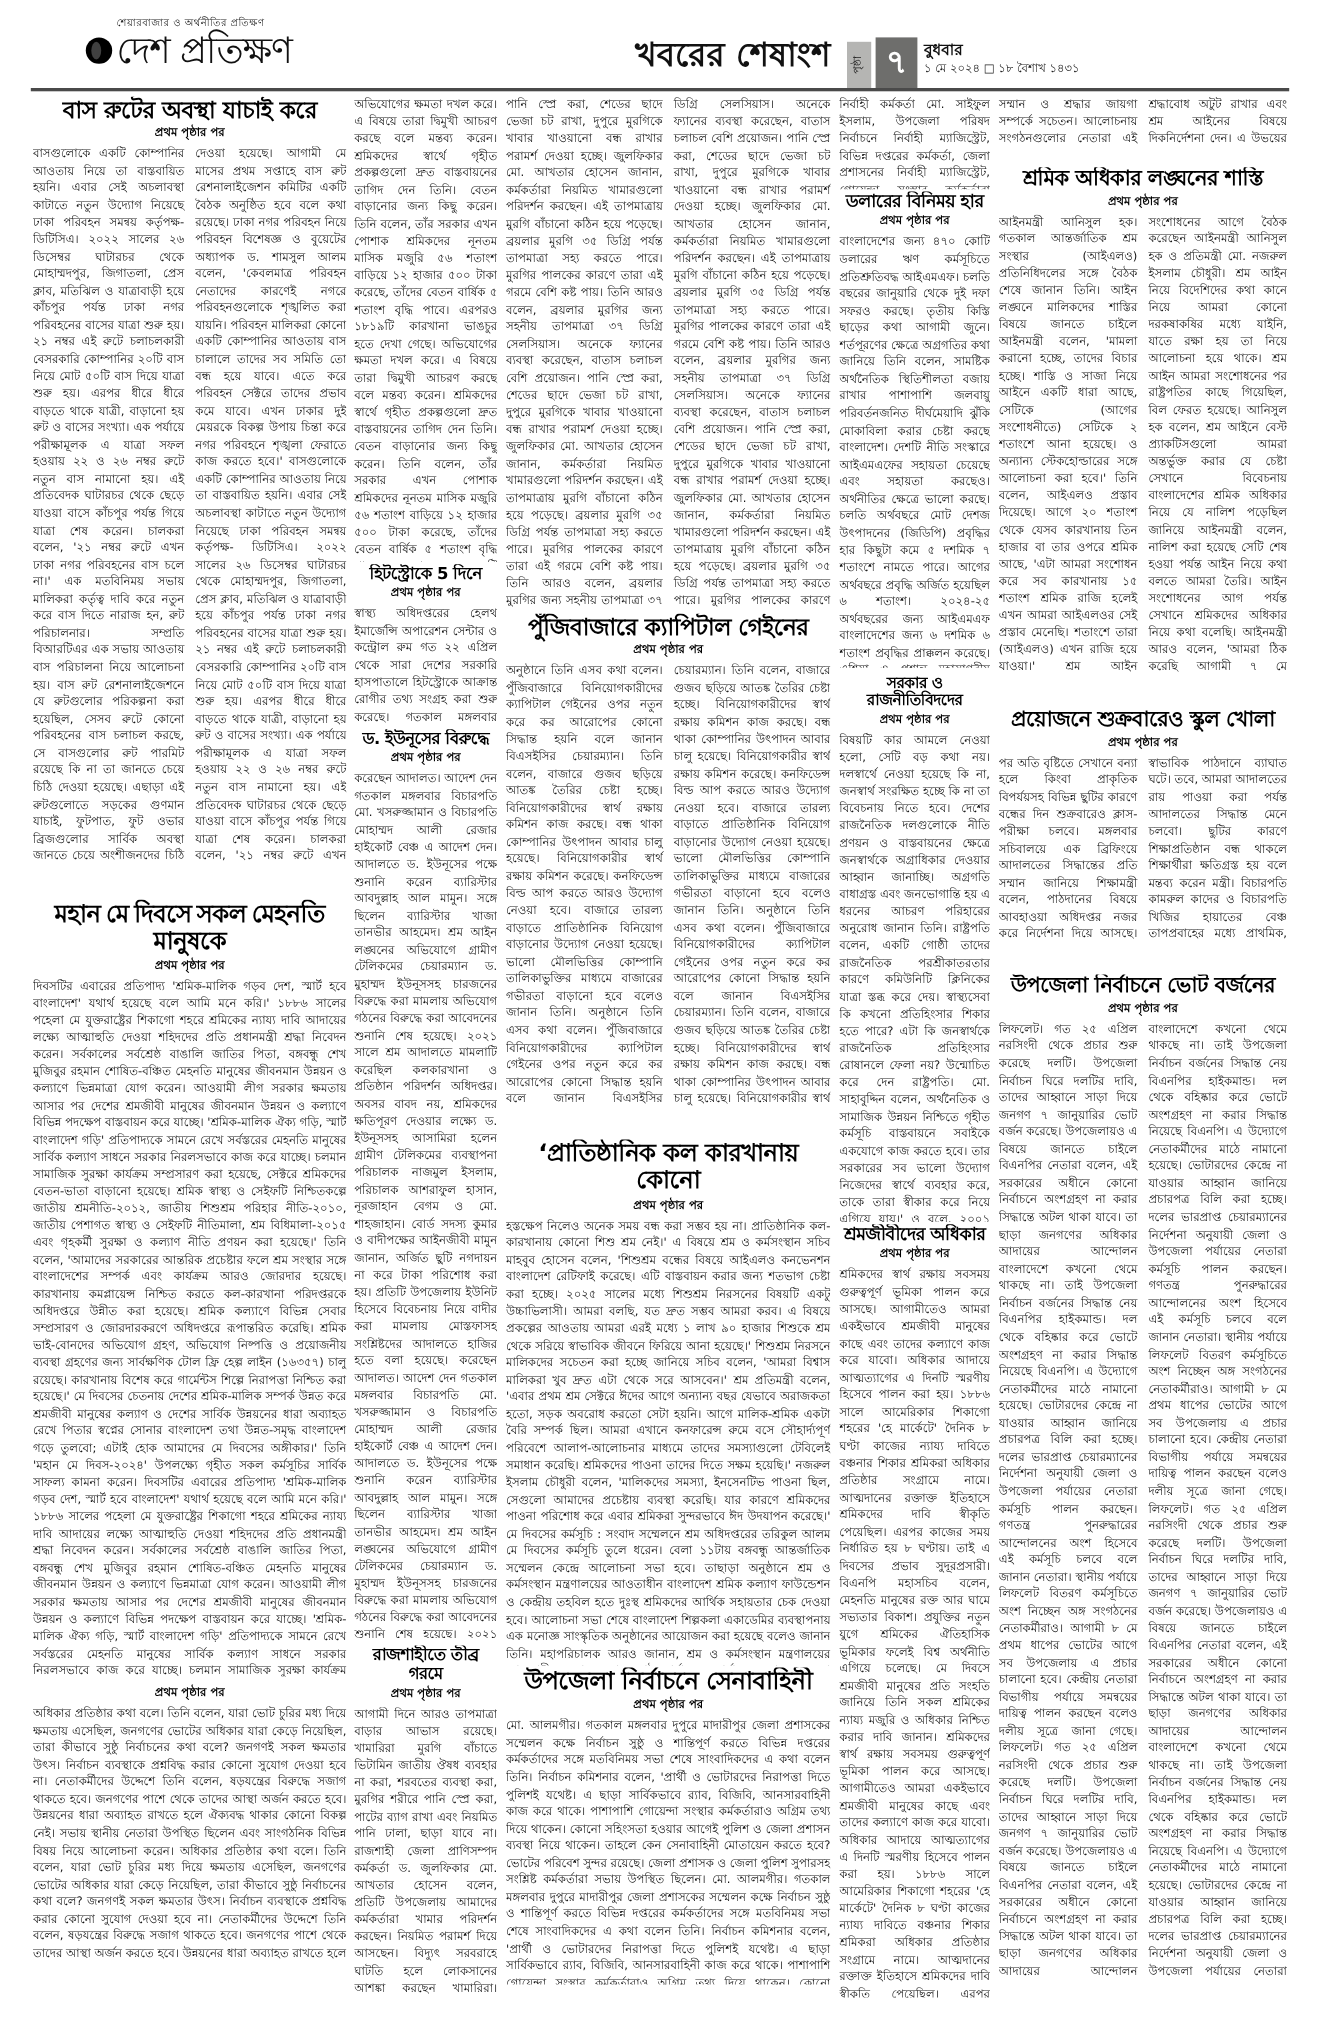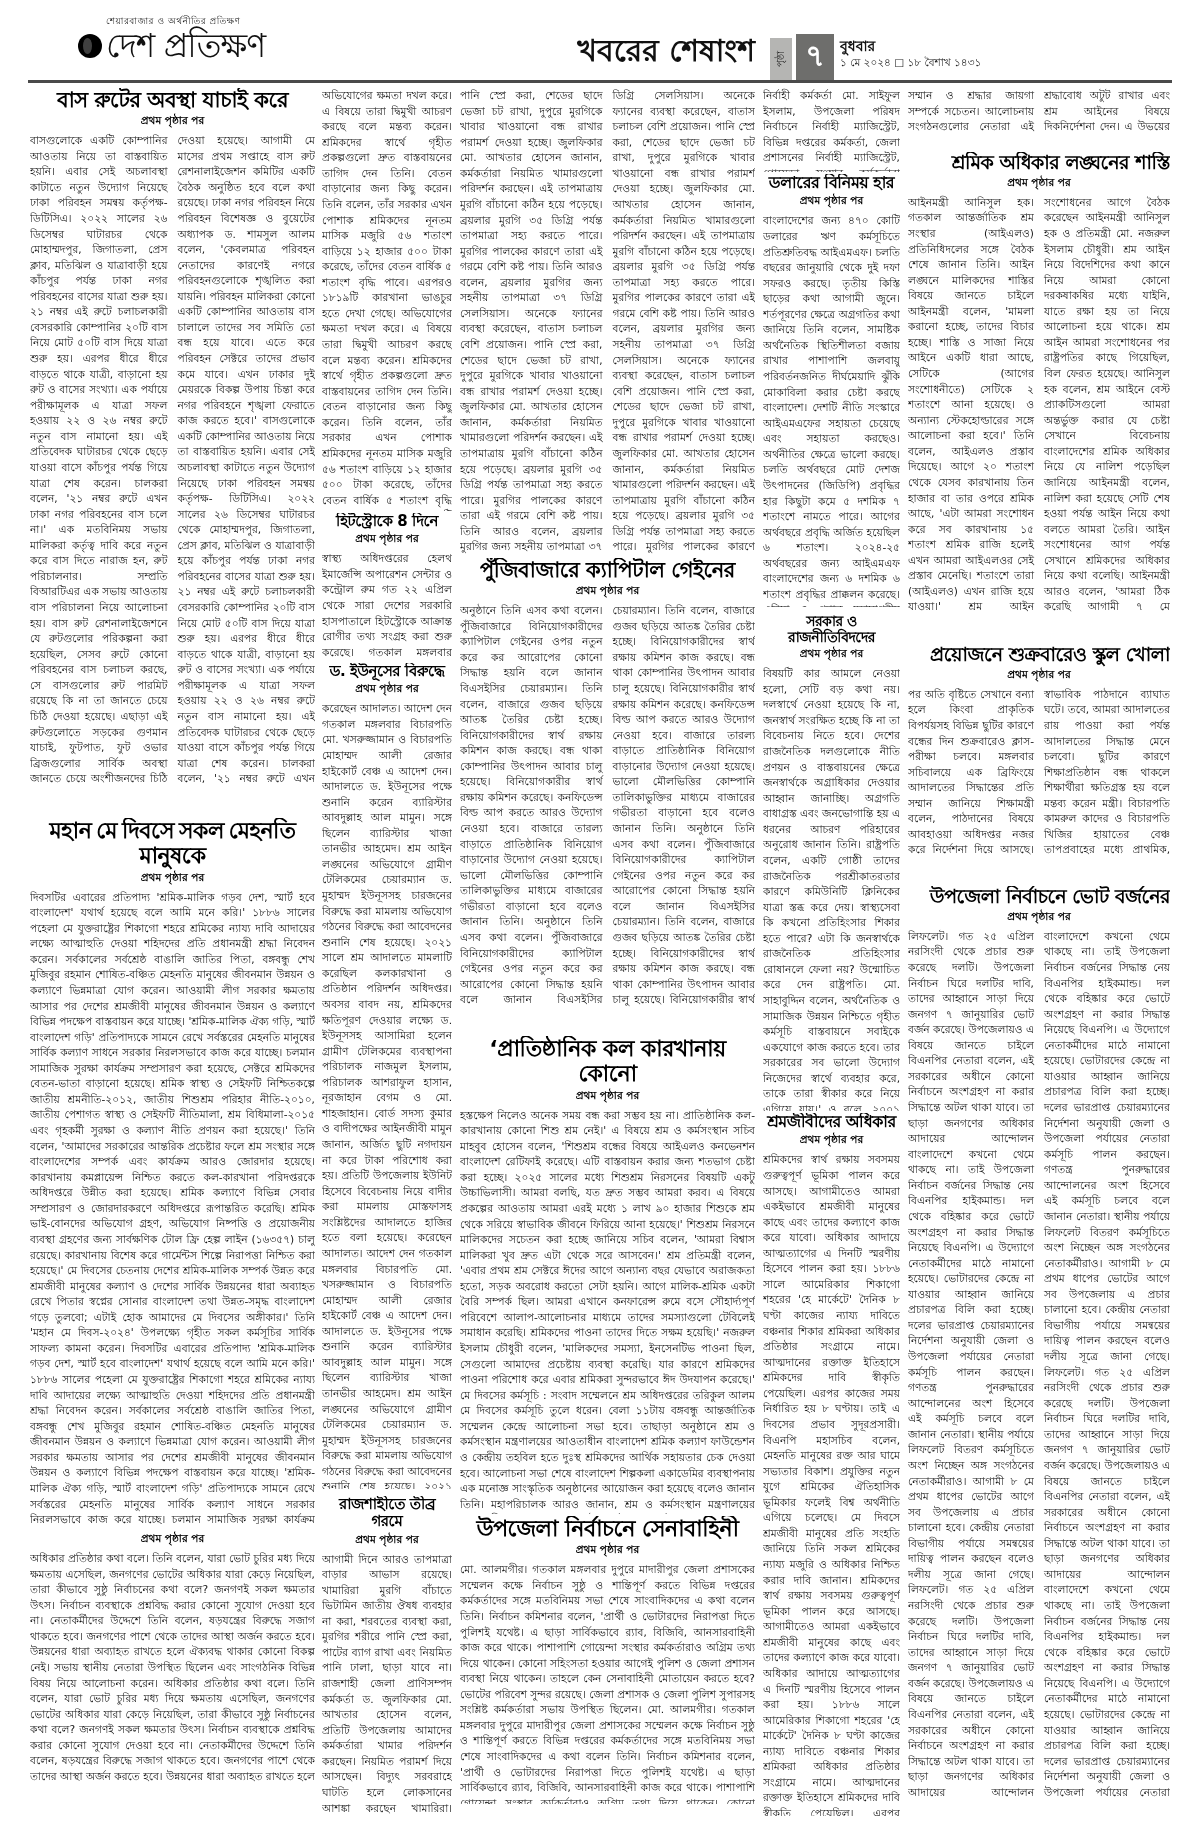--- a/index.html
+++ b/index.html
@@ -20,21 +20,21 @@
   #page-num{position:absolute;right:366px;top:34px;width:38px;height:46px;background:#6e6e6c;
             color:#fff;font-size:30px;font-weight:bold;display:flex;align-items:center;justify-content:center;}
   #date-blk{position:absolute;right:215px;top:38px;width:145px;}
   #day{font-size:14px;font-weight:bold;line-height:1.2;}
   #date{font-size:10.5px;line-height:1.5;color:#222;}
   #hdr-rule{position:absolute;left:28px;top:80px;width:1144px;height:3px;background:#4a4a4a;}
   
   .art{position:absolute;overflow:hidden;}
   .hl{font-weight:bold;text-align:center;line-height:1.15;letter-spacing:-0.5px;color:#000;}
   .hl.w{font-size:21px;}   
-  .hl.m{font-size:19px;text-align:right;}   
+  .hl.m{font-size:19px;}   
   .hl.n{font-size:15px;}   
   .cont{font-size:10.5px;font-weight:bold;text-align:center;margin:1px 0 3px 0;color:#000;}
   .body{font-size:10.6px;line-height:1.47;text-align:justify;color:#151515;
         overflow:hidden;word-break:break-word;}
   .c2{column-count:2;column-gap:10px;}
   .body::first-line{}
 </style>
 </head>
 <body>
 
@@ -73,21 +73,21 @@
   <div class="art" style="left:30px;top:1530px;width:285px;height:290px;">
     <div class="cont">প্রথম পৃষ্ঠার পর</div>
     <div class="body" style="height:232px;">অধিকার প্রতিষ্ঠার কথা বলে। তিনি বলেন, যারা ভোট চুরির মধ্য দিয়ে ক্ষমতায় এসেছিল, জনগণের ভোটের অধিকার যারা কেড়ে নিয়েছিল, তারা কীভাবে সুষ্ঠু নির্বাচনের কথা বলে? জনগণই সকল ক্ষমতার উৎস। নির্বাচন ব্যবস্থাকে প্রশ্নবিদ্ধ করার কোনো সুযোগ দেওয়া হবে না। নেতাকর্মীদের উদ্দেশে তিনি বলেন, ষড়যন্ত্রের বিরুদ্ধে সজাগ থাকতে হবে। জনগণের পাশে থেকে তাদের আস্থা অর্জন করতে হবে। উন্নয়নের ধারা অব্যাহত রাখতে হলে ঐক্যবদ্ধ থাকার কোনো বিকল্প নেই। সভায় স্থানীয় নেতারা উপস্থিত ছিলেন এবং সাংগঠনিক বিভিন্ন বিষয় নিয়ে আলোচনা করেন। অধিকার প্রতিষ্ঠার কথা বলে। তিনি বলেন, যারা ভোট চুরির মধ্য দিয়ে ক্ষমতায় এসেছিল, জনগণের ভোটের অধিকার যারা কেড়ে নিয়েছিল, তারা কীভাবে সুষ্ঠু নির্বাচনের কথা বলে? জনগণই সকল ক্ষমতার উৎস। নির্বাচন ব্যবস্থাকে প্রশ্নবিদ্ধ করার কোনো সুযোগ দেওয়া হবে না। নেতাকর্মীদের উদ্দেশে তিনি বলেন, ষড়যন্ত্রের বিরুদ্ধে সজাগ থাকতে হবে। জনগণের পাশে থেকে তাদের আস্থা অর্জন করতে হবে। উন্নয়নের ধারা অব্যাহত রাখতে হলে ঐক্যবদ্ধ থাকার কোনো বিকল্প নেই। সভায় স্থানীয় নেতারা উপস্থিত ছিলেন এবং সাংগঠনিক বিভিন্ন বিষয় নিয়ে আলোচনা করেন। অধিকার প্রতিষ্ঠার কথা বলে। তিনি বলেন, যারা ভোট চুরির মধ্য দিয়ে ক্ষমতায় এসেছিল, জনগণের ভোটের অধিকার যারা কেড়ে নিয়েছিল, তারা কীভাবে সুষ্ঠু নির্বাচনের কথা বলে? জনগণই সকল ক্ষমতার উৎস। নির্বাচন ব্যবস্থাকে প্রশ্নবিদ্ধ করার কোনো সুযোগ দেওয়া হবে না। নেতাকর্মীদের উদ্দেশে তিনি বলেন, ষড়যন্ত্রের বিরুদ্ধে সজাগ থাকতে হবে। জনগণের পাশে থেকে তাদের আস্থা অর্জন করতে হবে। উন্নয়নের ধারা অব্যাহত রাখতে হলে ঐক্যবদ্ধ থাকার কোনো বিকল্প নেই। সভায় স্থানীয় নেতারা উপস্থিত ছিলেন এবং সাংগঠনিক বিভিন্ন বিষয় নিয়ে আলোচনা করেন।</div>
   </div>
 
   <div class="art" style="left:322px;top:88px;width:130px;height:423px;">
     <div class="body" style="height:423px;">অভিযোগের ক্ষমতা দখল করে। এ বিষয়ে তারা দ্বিমুখী আচরণ করছে বলে মন্তব্য করেন। শ্রমিকদের স্বার্থে গৃহীত প্রকল্পগুলো দ্রুত বাস্তবায়নের তাগিদ দেন তিনি। বেতন বাড়ানোর জন্য কিছু করেন। তিনি বলেন, তাঁর সরকার এখন পোশাক শ্রমিকদের নূনতম মাসিক মজুরি ৫৬ শতাংশ বাড়িয়ে ১২ হাজার ৫০০ টাকা করেছে, তাঁদের বেতন বার্ষিক ৫ শতাংশ বৃদ্ধি পাবে। এরপরও ১৮১৯টি কারখানা ভাঙচুর হতে দেখা গেছে। অভিযোগের ক্ষমতা দখল করে। এ বিষয়ে তারা দ্বিমুখী আচরণ করছে বলে মন্তব্য করেন। শ্রমিকদের স্বার্থে গৃহীত প্রকল্পগুলো দ্রুত বাস্তবায়নের তাগিদ দেন তিনি। বেতন বাড়ানোর জন্য কিছু করেন। তিনি বলেন, তাঁর সরকার এখন পোশাক শ্রমিকদের নূনতম মাসিক মজুরি ৫৬ শতাংশ বাড়িয়ে ১২ হাজার ৫০০ টাকা করেছে, তাঁদের বেতন বার্ষিক ৫ শতাংশ বৃদ্ধি পাবে। এরপরও ১৮১৯টি কারখানা ভাঙচুর হতে দেখা গেছে। অভিযোগের ক্ষমতা দখল করে। এ বিষয়ে তারা দ্বিমুখী আচরণ করছে বলে মন্তব্য করেন। শ্রমিকদের স্বার্থে গৃহীত প্রকল্পগুলো দ্রুত বাস্তবায়নের তাগিদ দেন তিনি। বেতন বাড়ানোর জন্য কিছু করেন। তিনি বলেন, তাঁর সরকার এখন পোশাক শ্রমিকদের নূনতম মাসিক মজুরি ৫৬ শতাংশ বাড়িয়ে ১২ হাজার ৫০০ টাকা করেছে, তাঁদের বেতন বার্ষিক ৫ শতাংশ বৃদ্ধি পাবে। এরপরও ১৮১৯টি কারখানা ভাঙচুর হতে দেখা গেছে।</div>
   </div>
 
   <div class="art" style="left:322px;top:513px;width:130px;height:148px;">
-    <div class="hl n">হিটস্ট্রোকে 8 দিনে</div>
+    <div class="hl n">হিটস্ট্রোকে 5 দিনে</div>
     <div class="cont">প্রথম পৃষ্ঠার পর</div>
     <div class="body" style="height:106px;">স্বাস্থ্য অধিদপ্তরের হেলথ ইমার্জেন্সি অপারেশন সেন্টার ও কন্ট্রোল রুম গত ২২ এপ্রিল থেকে সারা দেশের সরকারি হাসপাতালে হিটস্ট্রোকে আক্রান্ত রোগীর তথ্য সংগ্রহ করা শুরু করেছে। গতকাল মঙ্গলবার সকাল ৯টা পর্যন্ত তাদের সংগৃহীত তথ্য অনুযায়ী, হিটস্ট্রোকে দশজনের মৃত্যু ও পাঁচজনের হাসপাতালে ভর্তির তথ্য পাওয়া গেছে।</div>
   </div>
 
   <div class="art" style="left:322px;top:663px;width:130px;height:830px;">
     <div class="hl n">ড. ইউনূসের বিরুদ্ধে</div>
     <div class="cont">প্রথম পৃষ্ঠার পর</div>
     <div class="body" style="height:788px;">করেছেন আদালত। আদেশ দেন গতকাল মঙ্গলবার বিচারপতি মো. খসরুজ্জামান ও বিচারপতি মোহাম্মদ আলী রেজার হাইকোর্ট বেঞ্চ এ আদেশ দেন। আদালতে ড. ইউনূসের পক্ষে শুনানি করেন ব্যারিস্টার আবদুল্লাহ আল মামুন। সঙ্গে ছিলেন ব্যারিস্টার খাজা তানভীর আহমেদ। শ্রম আইন লঙ্ঘনের অভিযোগে গ্রামীণ টেলিকমের চেয়ারম্যান ড. মুহাম্মদ ইউনূসসহ চারজনের বিরুদ্ধে করা মামলায় অভিযোগ গঠনের বিরুদ্ধে করা আবেদনের শুনানি শেষ হয়েছে। ২০২১ সালে শ্রম আদালতে মামলাটি করেছিল কলকারখানা ও প্রতিষ্ঠান পরিদর্শন অধিদপ্তর। অবসর বাবদ নয়, শ্রমিকদের ক্ষতিপূরণ দেওয়ার লক্ষ্যে ড. ইউনূসসহ আসামিরা হলেন গ্রামীণ টেলিকমের ব্যবস্থাপনা পরিচালক নাজমুল ইসলাম, পরিচালক আশরাফুল হাসান, নূরজাহান বেগম ও মো. শাহজাহান। বোর্ড সদস্য কুমার ও বাদীপক্ষের আইনজীবী মামুন জানান, অর্জিত ছুটি নগদায়ন না করে টাকা পরিশোধ করা হয়। প্রতিটি উপজেলায় ইউনিট হিসেবে বিবেচনায় নিয়ে বাদীর করা মামলায় মোস্তফাসহ সংশ্লিষ্টদের আদালতে হাজির হতে বলা হয়েছে। করেছেন আদালত। আদেশ দেন গতকাল মঙ্গলবার বিচারপতি মো. খসরুজ্জামান ও বিচারপতি মোহাম্মদ আলী রেজার হাইকোর্ট বেঞ্চ এ আদেশ দেন। আদালতে ড. ইউনূসের পক্ষে শুনানি করেন ব্যারিস্টার আবদুল্লাহ আল মামুন। সঙ্গে ছিলেন ব্যারিস্টার খাজা তানভীর আহমেদ। শ্রম আইন লঙ্ঘনের অভিযোগে গ্রামীণ টেলিকমের চেয়ারম্যান ড. মুহাম্মদ ইউনূসসহ চারজনের বিরুদ্ধে করা মামলায় অভিযোগ গঠনের বিরুদ্ধে করা আবেদনের শুনানি শেষ হয়েছে। ২০২১ সালে শ্রম আদালতে মামলাটি করেছিল কলকারখানা ও প্রতিষ্ঠান পরিদর্শন অধিদপ্তর। অবসর বাবদ নয়, শ্রমিকদের ক্ষতিপূরণ দেওয়ার লক্ষ্যে ড. ইউনূসসহ আসামিরা হলেন গ্রামীণ টেলিকমের ব্যবস্থাপনা পরিচালক নাজমুল ইসলাম, পরিচালক আশরাফুল হাসান, নূরজাহান বেগম ও মো. শাহজাহান। বোর্ড সদস্য কুমার ও বাদীপক্ষের আইনজীবী মামুন জানান, অর্জিত ছুটি নগদায়ন না করে টাকা পরিশোধ করা হয়। প্রতিটি উপজেলায় ইউনিট হিসেবে বিবেচনায় নিয়ে বাদীর করা মামলায় মোস্তফাসহ সংশ্লিষ্টদের আদালতে হাজির হতে বলা হয়েছে। করেছেন আদালত। আদেশ দেন গতকাল মঙ্গলবার বিচারপতি মো. খসরুজ্জামান ও বিচারপতি মোহাম্মদ আলী রেজার হাইকোর্ট বেঞ্চ এ আদেশ দেন। আদালতে ড. ইউনূসের পক্ষে শুনানি করেন ব্যারিস্টার আবদুল্লাহ আল মামুন। সঙ্গে ছিলেন ব্যারিস্টার খাজা তানভীর আহমেদ। শ্রম আইন লঙ্ঘনের অভিযোগে গ্রামীণ টেলিকমের চেয়ারম্যান ড. মুহাম্মদ ইউনূসসহ চারজনের বিরুদ্ধে করা মামলায় অভিযোগ গঠনের বিরুদ্ধে করা আবেদনের শুনানি শেষ হয়েছে। ২০২১ সালে শ্রম আদালতে মামলাটি করেছিল কলকারখানা ও প্রতিষ্ঠান পরিদর্শন অধিদপ্তর। অবসর বাবদ নয়, শ্রমিকদের ক্ষতিপূরণ দেওয়ার লক্ষ্যে ড. ইউনূসসহ আসামিরা হলেন গ্রামীণ টেলিকমের ব্যবস্থাপনা পরিচালক নাজমুল ইসলাম, পরিচালক আশরাফুল হাসান, নূরজাহান বেগম ও মো. শাহজাহান। বোর্ড সদস্য কুমার ও বাদীপক্ষের আইনজীবী মামুন জানান, অর্জিত ছুটি নগদায়ন না করে টাকা পরিশোধ করা হয়। প্রতিটি উপজেলায় ইউনিট হিসেবে বিবেচনায় নিয়ে বাদীর করা মামলায় মোস্তফাসহ সংশ্লিষ্টদের আদালতে হাজির হতে বলা হয়েছে।</div>
   </div>
 

